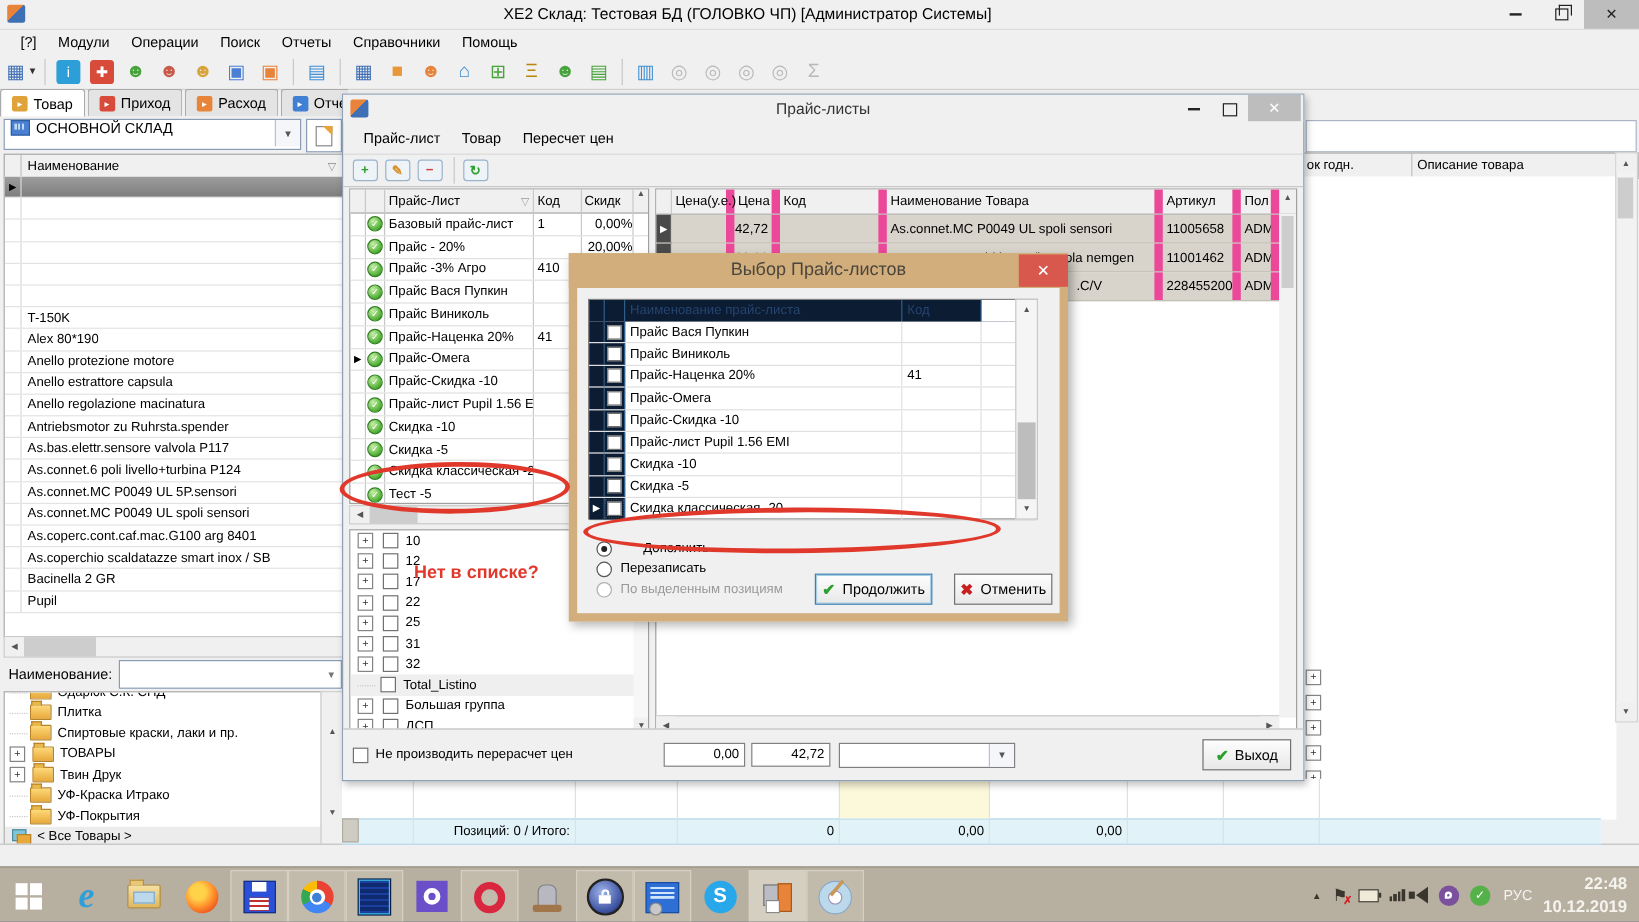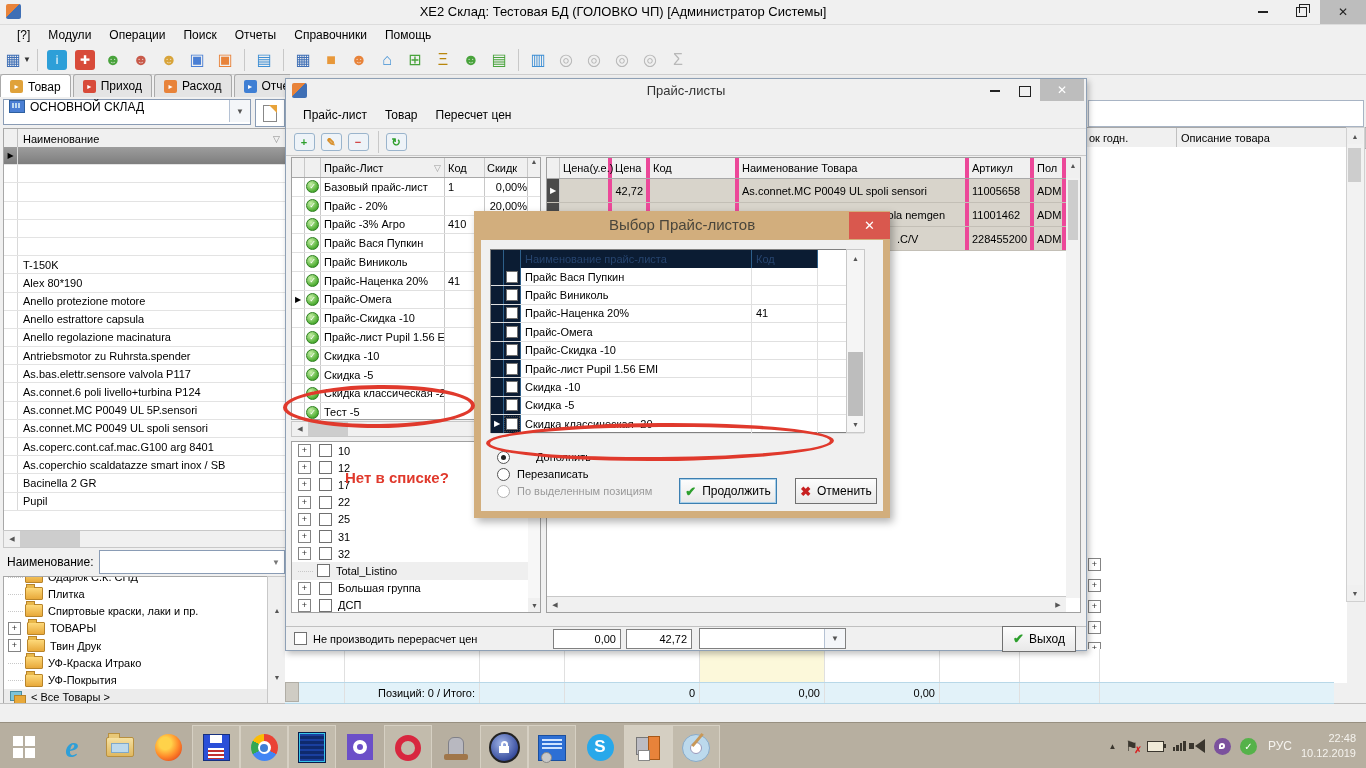--- a/index.html
+++ b/index.html
@@ -128,31 +128,31 @@
   .pt-row{display:flex;align-items:center;height:17.2px;padding-left:6px;}
   .pt-row .cb{margin:0 6px 0 4px;}
   .cb{width:13px;height:13px;background:#fff;border:1px solid #707070;box-sizing:border-box;flex:none;}
   .pt-row.hl{background:#efefef;}
   #pl-tree-scroll{position:absolute;left:236px;top:0px;width:13px;height:170px;display:flex;flex-direction:column;justify-content:flex-end;align-items:center;background:#f7f7f7;}
   
   #prod-grid{position:absolute;left:260px;top:78px;width:535px;height:456px;background:#fff;border:1px solid #a0a0a0;box-sizing:border-box;}
   #prod-hd{display:flex;height:20px;background:#f0f0f0;border-bottom:1px solid #a8a8a8;}
   .pc-st{width:13px;border-right:1px solid #c8c8c8;box-sizing:border-box;}
   .pc-1{width:52px;}.pc-2{width:38px;}.pc-3{width:89px;}.pc-4{width:230px;}.pc-5{width:65px;}.pc-6{width:32px;}
-  .pc-1,.pc-2,.pc-3,.pc-4,.pc-5,.pc-6{border-right:4px solid #ec4899;box-sizing:border-box;display:flex;align-items:center;padding:0 3px;}
+  .pc-1,.pc-2,.pc-3,.pc-4,.pc-5,.pc-6{border-right:7px solid #ec4899;box-sizing:border-box;display:flex;align-items:center;padding:0 3px;}
   .pc-sc{width:14px;display:flex;align-items:flex-start;justify-content:center;}
   .prow{display:flex;height:23px;background:#d8d4cb;border-bottom:1px solid #c3bfb6;}
   .prow .pc-st{background:#4a4a4a;color:#fff;font-size:8px;display:flex;align-items:center;justify-content:center;}
   .prow>div{display:flex;align-items:center;}
   .padname{padding-left:158px!important;}
   #prod-hscroll{position:absolute;left:0;bottom:0;width:519px;height:16px;background:#f0f0f0;border-top:1px solid #c8c8c8;display:flex;align-items:center;box-sizing:border-box;}
   #prod-vscroll{position:absolute;right:0;top:20px;width:14px;height:420px;background:#f2f2f2;display:flex;flex-direction:column;align-items:center;}
   #prod-vscroll .sthumb-v2{width:10px;height:60px;background:#cdcdcd;margin-top:2px;}
   
-  #pw-bottom{position:absolute;left:0;bottom:0;width:100%;height:24px;border-top:1px solid #c0c0c0;background:#f0f0f0;display:flex;align-items:center;box-sizing:border-box;}
+  #pw-bottom{position:absolute;left:0;bottom:0;width:100%;height:43px;border-top:1px solid #c0c0c0;background:#f0f0f0;display:flex;align-items:center;box-sizing:border-box;}
   #pw-bottom .cb{margin-left:8px;margin-right:6px;}
   .numfield{height:20px;background:#fff;border:1px solid #808080;display:flex;align-items:center;justify-content:flex-end;padding-right:4px;box-sizing:border-box;}
   #pw-combo{position:absolute;left:413px;width:147px;height:21px;background:#fff;border:1px solid #808080;display:flex;box-sizing:border-box;}
   #pw-combo .grow{}
   #exit-btn{position:absolute;right:10px;width:72px;height:24px;border:1px solid #707070;background:linear-gradient(#fdfdfd,#e8e8e8);
             display:flex;align-items:center;justify-content:center;gap:5px;font-size:12px;}
   .vcheck{color:#2d9f2d;font-weight:bold;font-size:13px;}
   .xcross{color:#c82020;font-weight:bold;font-size:13px;}
 
   
@@ -241,21 +241,21 @@
   .tr-batt{width:15px;height:9px;border:1px solid #3a362e;position:relative;background:#f0ead8;}
   .tr-batt:after{content:"";position:absolute;right:-3px;top:2px;width:2px;height:4px;background:#3a362e;}
   .tr-net{display:flex;align-items:flex-end;gap:1px;}
   .tr-net i{width:2.5px;background:#3a362e;}
   .tr-vol{width:0;height:0;border:7px solid transparent;border-right:10px solid #3a362e;border-left:none;position:relative;}
   .tr-vol:before{content:"";position:absolute;left:-6px;top:-3px;width:5px;height:6px;background:#3a362e;}
   .tr-viber{width:17px;height:17px;border-radius:50%;background:#7b519d;display:flex;align-items:center;justify-content:center;}
   .tr-viber i{width:6px;height:6px;border:2px solid #fff;border-radius:50% 50% 50% 0;box-sizing:border-box;}
   .tr-check{width:17px;height:17px;border-radius:50%;background:#55b24a;color:#fff;display:flex;align-items:center;justify-content:center;font-size:10px;}
   #tray .lang{font-size:12px;margin-left:2px;}
-  #clock{text-align:right;font-size:11px;line-height:1.35;}
+  #clock{text-align:right;font-size:14px;line-height:1.35;font-weight:bold;}
 </style>
 </head>
 <body>
 
 <div id="screen">
 
   <div id="titlebar" class="abs">
     <div class="appicon"></div>
     <div id="main-title">XE2  Склад:   Тестовая БД (ГОЛОВКО ЧП) [Администратор Системы]</div>
     <div class="winctl">

